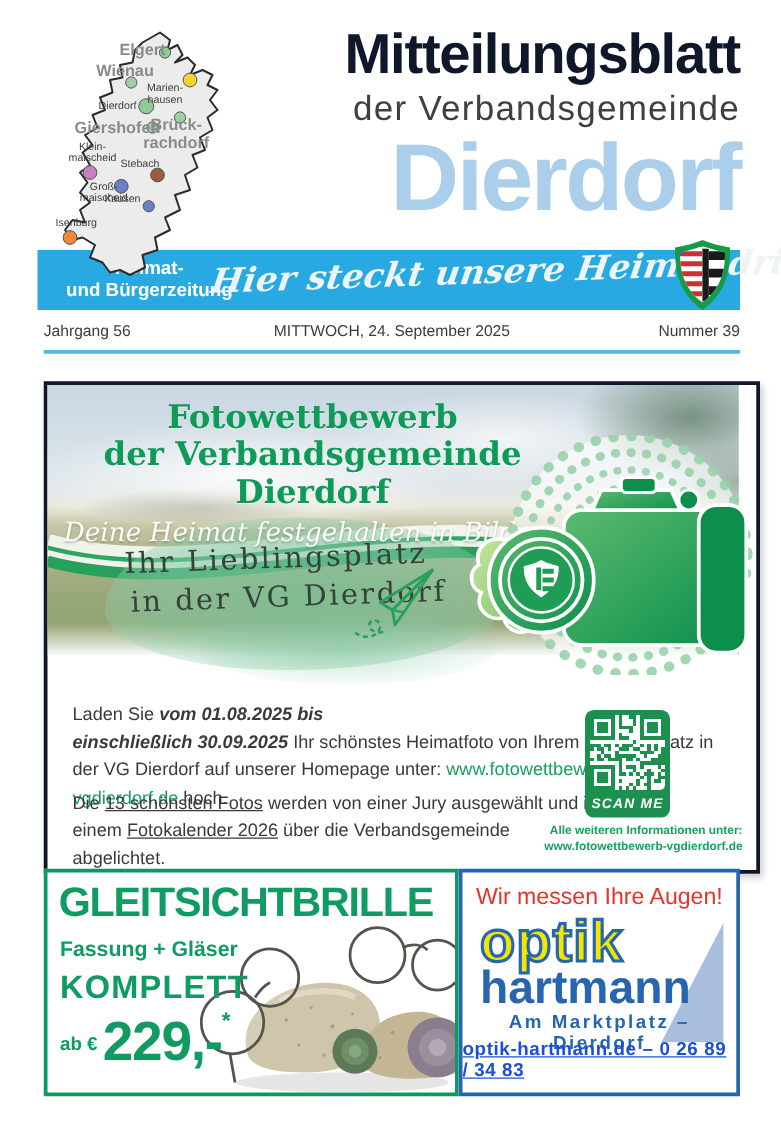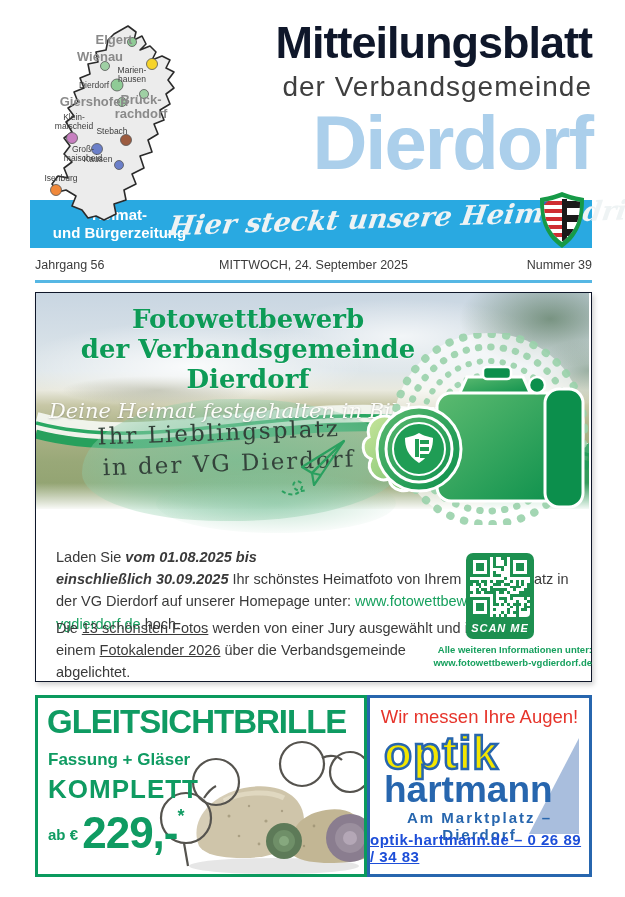--- a/index.html
+++ b/index.html
@@ -29,22 +29,22 @@
   
   #crest{position:absolute;right:6px;top:-9px;width:48px;height:58px;}
 
   
   #dateline{position:absolute;left:35px;top:258px;width:557px;font-size:12.5px;color:#3b3b3b;}
   #dateline .c{position:absolute;top:0;}
   #dl-left{left:0;}  #dl-center{left:0;width:100%;text-align:center;} #dl-right{right:0;}
   #dateline-rule{position:absolute;left:35px;top:280px;width:557px;height:3px;background:#56b7e4;}
 
   
-  #contest{position:absolute;left:35px;top:292px;width:555px;height:388px;background:#fff;
-           border:1px solid #0f172a;box-shadow:2px 3px 5px rgba(0,0,0,.18);}
+  #contest{position:absolute;left:35px;top:305px;width:555px;height:388px;background:#fff;
+           border:3px solid #0f172a;box-shadow:2px 3px 5px rgba(0,0,0,.18);padding-left:12px;}
   #photo{position:absolute;left:0;top:0;width:553px;height:216px;overflow:hidden;
     background:
       radial-gradient(130px 70px at 93% 12%, rgba(48,88,48,.55), transparent 70%),
       radial-gradient(80px 45px at 100% 36%, rgba(56,96,56,.4), transparent 70%),
       radial-gradient(230px 60px at 28% 34%, rgba(255,255,255,.85), transparent 75%),
       radial-gradient(180px 50px at 66% 20%, rgba(255,255,255,.7), transparent 75%),
       radial-gradient(120px 18px at 22% 45%, rgba(90,96,60,.45), transparent 80%),
       linear-gradient(180deg,#c9d6e2 0%,#dee6ea 36%,#e9e9de 45%,#c7c7a6 52%,#aeb489 62%,#99a878 78%,#8da06d 100%);}
   #photo::after{content:"";position:absolute;left:0;bottom:0;width:100%;height:26px;
       background:linear-gradient(180deg,transparent,rgba(255,255,255,.95));}

